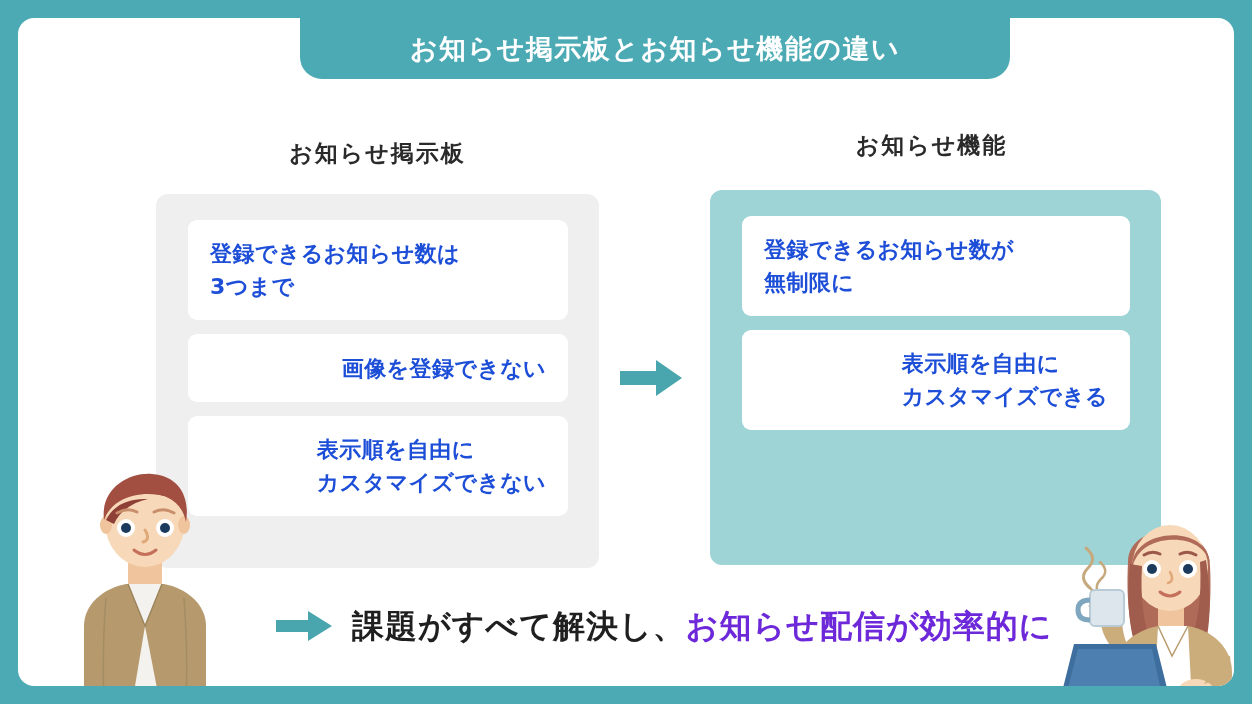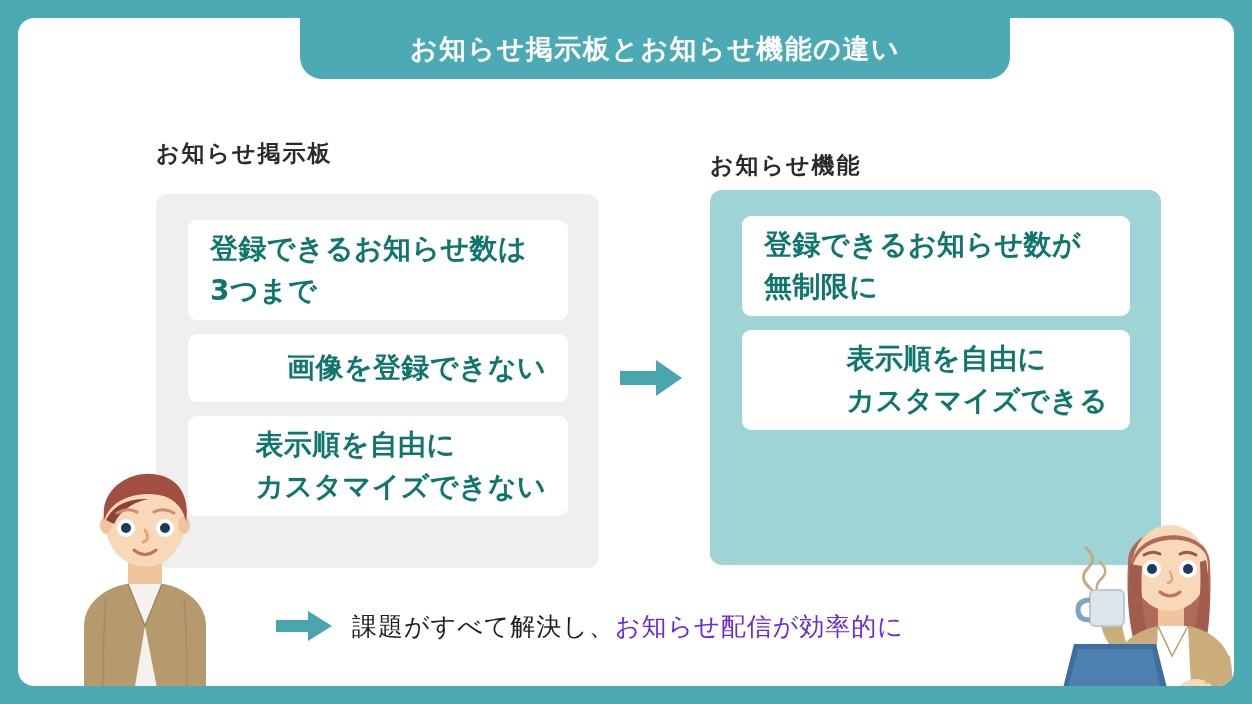--- a/index.html
+++ b/index.html
@@ -58,22 +58,22 @@
   
   .col-head {
     position: absolute;
     font-size: 23px;
     font-weight: bold;
     color: #2A2A2A;
     letter-spacing: 2px;
     white-space: nowrap;
     z-index: 20;
   }
-  .col-head.left  { left: 138px; top: 120px; width: 443px; text-align: left; }
-  .col-head.right { left: 692px; top: 132px; width: 443px; }
+  .col-head.left  { left: 138px; top: 120px; width: 443px; text-align: center; }
+  .col-head.right { left: 692px; top: 112px; width: 443px; text-align: center; }
 
   
   .panel {
     position: absolute;
     border-radius: 12px;
     z-index: 10;
   }
   .panel.left {
     left: 138px; top: 176px;
     width: 443px; height: 374px;
@@ -91,23 +91,23 @@
     right: 31px;
     bottom: 26px;
   }
   .item {
     background: #FFFFFF;
     border-radius: 9px;
     box-sizing: border-box;
     padding: 8px 22px;
     display: flex;
     align-items: center;
-    font-size: 28px;
+    font-size: 22px;
     font-weight: bold;
-    color: #0f766e;
+    color: #1d4ed8;
     line-height: 1.50;
     letter-spacing: 0.4px;
   }
   .item.two-line { height: 100px; }
   .item.one-line { height: 68px; }
   .item + .item { margin-top: 14px; justify-content: flex-end; }
   .item span { display: block; white-space: pre-line; }
 
   
   .mid-arrow {
@@ -129,22 +129,22 @@
     align-items: center;
     z-index: 30;
   }
   .conclusion .arrow-sm {
     width: 56px;
     height: 32px;
     margin-right: 20px;
     flex: none;
   }
   .conclusion .c-text {
-    font-size: 25px;
-    font-weight: normal;
+    font-size: 32px;
+    font-weight: bold;
     letter-spacing: 1px;
     white-space: nowrap;
     line-height: 1;
   }
   .c-dark { color: #1F1F1F; }
   .c-teal { color: #6d28d9; }
 
   
   .person {
     position: absolute;

